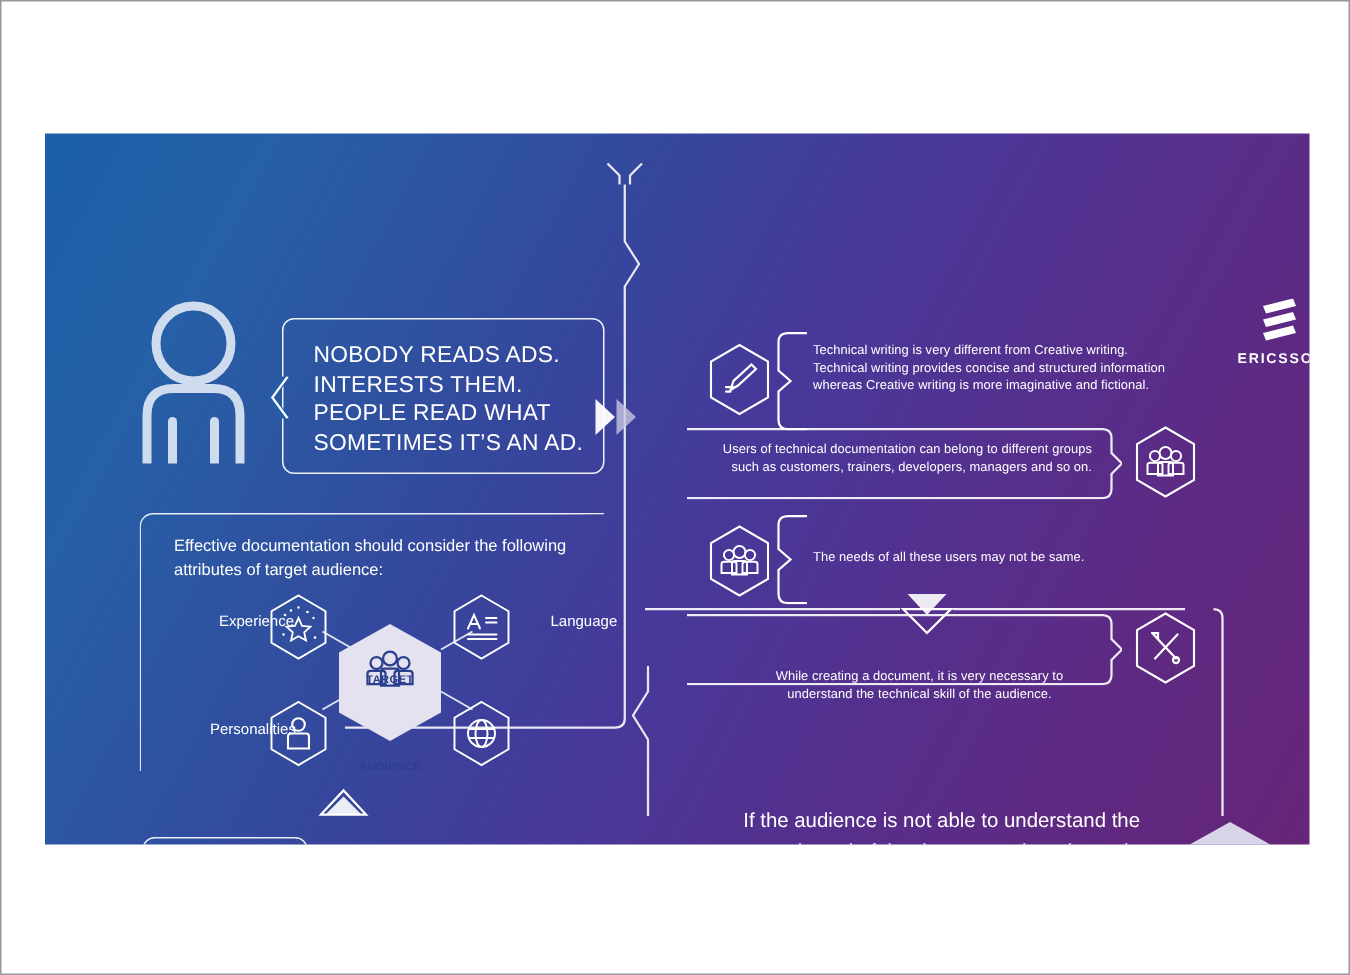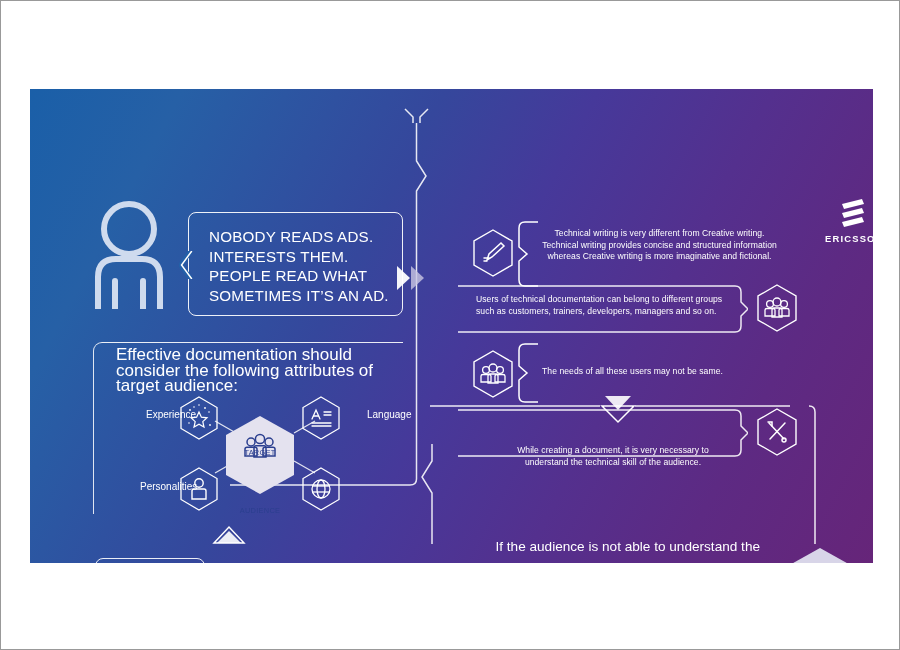--- a/index.html
+++ b/index.html
@@ -60,26 +60,26 @@
   
   .card{
     position:absolute;left:63px;top:253px;width:310px;height:172px;
     border:1.5px solid rgba(255,255,255,.85);
     border-top-color:rgba(255,255,255,.9);
     border-right:none;border-bottom:none;
     border-radius:9px 0 0 0;
     box-sizing:border-box;
   }
   .cardtitle{
-    position:absolute;left:86px;top:258px;width:300px;
-    color:#fff;font-size:17px;line-height:15.5px;
+    position:absolute;left:86px;top:268px;width:300px;
+    color:#fff;font-size:11px;line-height:15.5px;
   }
   .attlabel{position:absolute;color:#fff;font-size:10px;padding-left:20px;}
   .centerhex-label{
-    position:absolute;color:#2b3f8f;font-weight:normal;
+    position:absolute;color:#2b3f8f;font-weight:bold;
     font-size:7.4px;line-height:9.5px;text-align:center;width:70px;
     letter-spacing:.3px;
   }
 
   
   .dbox{
     position:absolute;left:65px;top:469px;width:110px;height:62px;
     border:1.5px solid rgba(255,255,255,.9);
     border-radius:8px;box-sizing:border-box;
     display:flex;align-items:center;justify-content:flex-end;
@@ -153,28 +153,28 @@
         <path d="M23,2 L42,13 L42,37 L23,48 L4,37 L4,13 Z" fill="none" stroke="#ffffff" stroke-width="1.4"></path>
         <g stroke="#ffffff" stroke-width="1.5" fill="none" stroke-linecap="round">
           <path d="M 17,32 L 19,26 L 31,15 L 34,18 L 22,29 Z"></path>
           <path d="M 14,30 L 19,30"></path>
           <path d="M 14,33 L 17,33"></path>
         </g>
       </svg>
       <svg class="abs" style="left:47px;top:0;" width="22" height="66" viewBox="0 0 22 66">
         <path d="M 21,1 L 8,1 Q 2,1 2,7 L 2,26 L 10,33 L 2,40 L 2,59 Q 2,65 8,65 L 21,65" fill="none" stroke="#ffffff" stroke-width="1.5"></path>
       </svg>
-      <div class="rtxt abs" style="left:72px;top:7px;width:235px;text-align:center;">Technical writing is very different from Creative writing. Technical writing provides concise and structured information whereas Creative writing is more imaginative and fictional.</div>
+      <div class="rtxt abs" style="left:72px;top:7px;width:235px;">Technical writing is very different from Creative writing. Technical writing provides concise and structured information whereas Creative writing is more imaginative and fictional.</div>
     </div>
 
     <div class="ritem" style="left:428px;top:196px;">
       <svg class="abs" style="left:0;top:0;" width="290" height="48" viewBox="0 0 290 48">
         <path d="M 0,1 L 277,1 Q 283,1 283,7 L 283,17 L 290,24 L 283,31 L 283,41 Q 283,47 277,47 L 0,47" fill="none" stroke="#ffffff" stroke-width="1.5" opacity=".9"></path>
       </svg>
-      <div class="rtxt abs" style="left:18px;top:9px;width:252px;text-align:left;">Users of technical documentation can belong to different groups such as customers, trainers, developers, managers and so on.</div>
+      <div class="rtxt abs" style="left:18px;top:9px;width:252px;text-align:right;">Users of technical documentation can belong to different groups such as customers, trainers, developers, managers and so on.</div>
       <svg class="hexo" style="left:296px;top:-2px;" width="46" height="50" viewBox="0 0 46 50">
         <path d="M23,2 L42,13 L42,37 L23,48 L4,37 L4,13 Z" fill="none" stroke="#ffffff" stroke-width="1.4"></path>
         <g fill="none" stroke="#ffffff" stroke-width="1.3">
           <circle cx="16" cy="21" r="3.4"></circle>
             <circle cx="30" cy="21" r="3.4"></circle>
           <circle cx="23" cy="19" r="4"></circle>
           <path d="M 11,33 L 11,27 Q 11,25.5 13,25.5 L 19,25.5 Q 21,25.5 21,27 L 21,33 Z"></path>
           <path d="M 25,33 L 25,27 Q 25,25.5 27,25.5 L 33,25.5 Q 35,25.5 35,27 L 35,33 Z"></path>
           <path d="M 18,34 L 18,27 Q 18,25 20,25 L 26,25 Q 28,25 28,27 L 28,34 Z"></path>
         </g>

